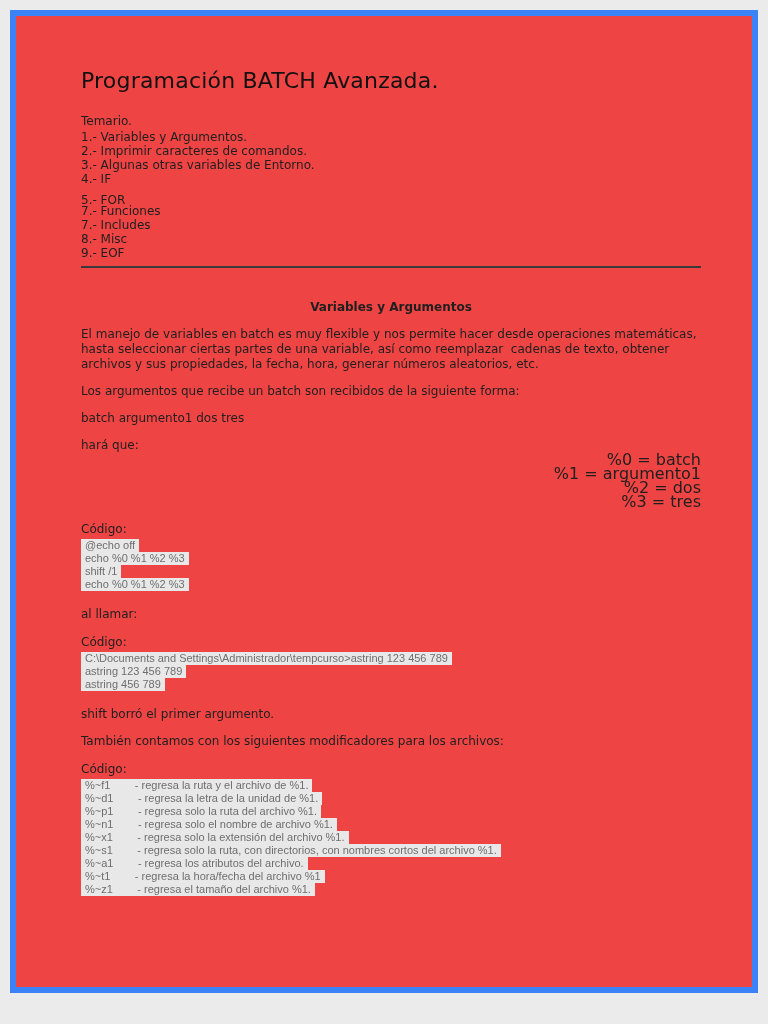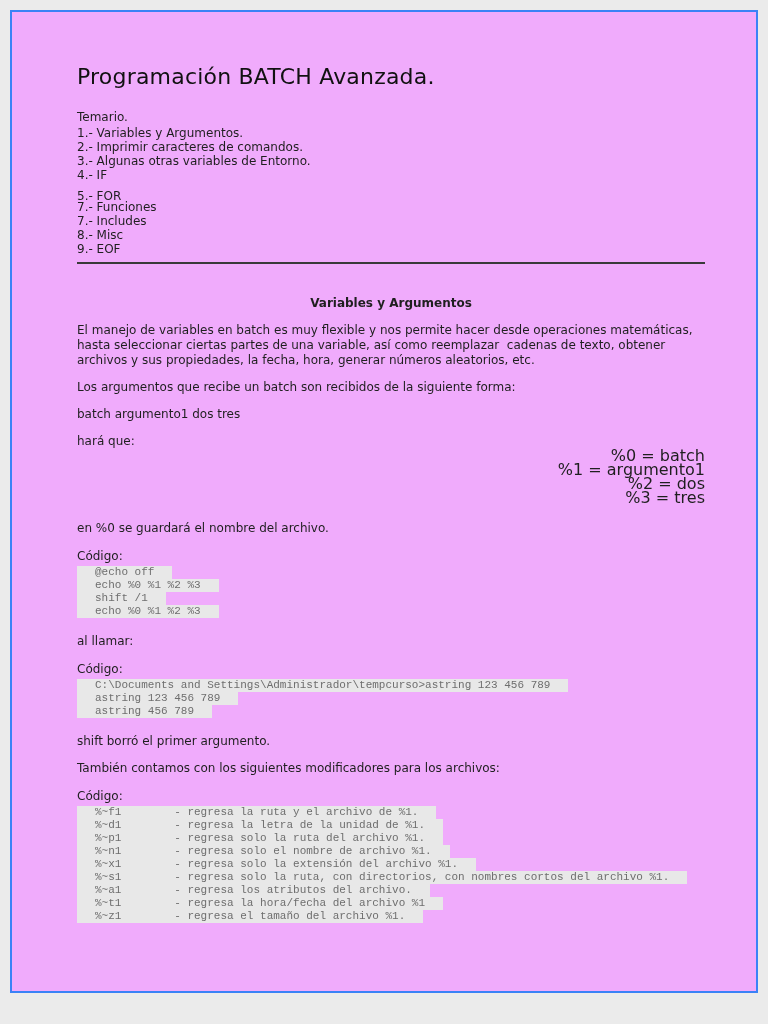--- a/index.html
+++ b/index.html
@@ -11,22 +11,22 @@
     font-family: "DejaVu Sans", "Liberation Sans", sans-serif;
     position: relative;
     overflow: hidden;
   }
   .doc-page {
     position: absolute;
     left: 10px;
     top: 10px;
     width: 748px;
     height: 983px;
-    background: #f0abfc;
-    border: 2px solid #3b82f6;
+    background: #ef4444;
+    border: 6px solid #3b82f6;
   }
   .doc-content {
     padding: 52px 51px 0 65px;
     color: #1f1f1f;
     font-size: 12px;
   }
   .doc-title {
     font-size: 22px;
     font-weight: 400;
     color: #111111;
@@ -71,28 +71,28 @@
     line-height: 14px;
     text-align: right;
   }
   .code-label {
     font-size: 12px;
     line-height: 15px;
     margin-top: 13px;
   }
   .code-block { margin-top: 2px; }
   .code-line {
-    font-family: Liberation Mono, monospace;
+    font-family: Liberation Sans, sans-serif;
     font-size: 11px;
     line-height: 13px;
     color: #6e6e6e;
     background: #e8e8e8;
     white-space: pre;
     display: table;
-    padding: 0 18px;
+    padding: 0 4px;
   }
   .spacer-note { margin-top: 16px; }
 </style>
 </head>
 <body>
 
 <div class="doc-page">
   <div class="doc-content">
 
     <h1 class="doc-title">Programación BATCH Avanzada.</h1>
@@ -123,21 +123,20 @@
 
     <div class="para">hará que:</div>
 
     <div class="result-lines">
         <div class="result-line">%0 = batch</div>
         <div class="result-line">%1 = argumento1</div>
         <div class="result-line">%2 = dos</div>
         <div class="result-line">%3 = tres</div>
       </div>
 
-    <div class="para spacer-note">en %0 se guardará el nombre del archivo.</div>
 
 
     <div class="code-label">Código:</div>
 
     <div class="code-block">
         <div class="code-line">@echo off</div>
         <div class="code-line">echo %0 %1 %2 %3</div>
         <div class="code-line">shift /1</div>
         <div class="code-line">echo %0 %1 %2 %3</div>
       </div>

